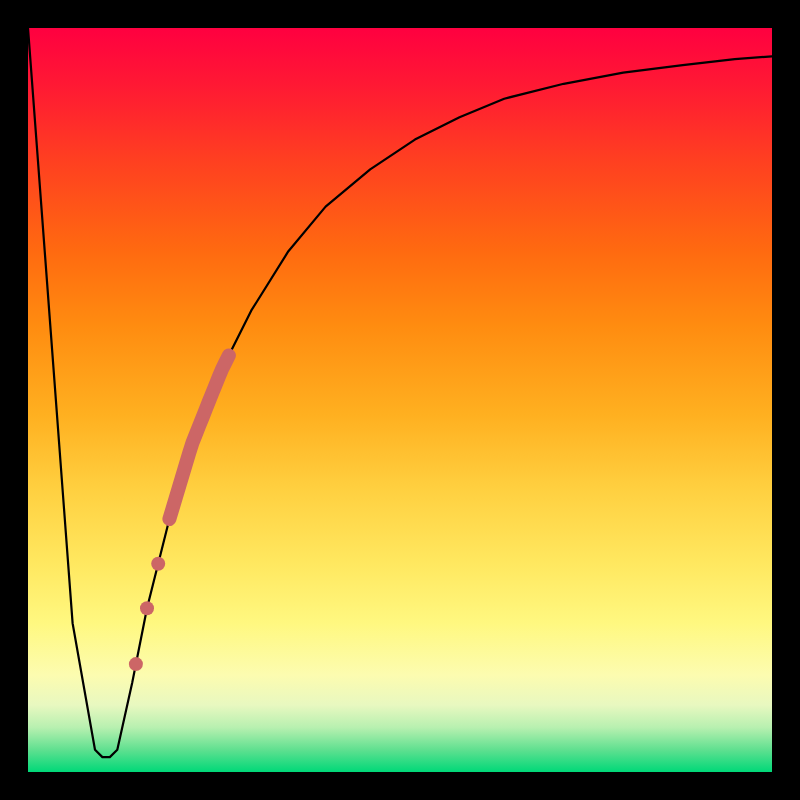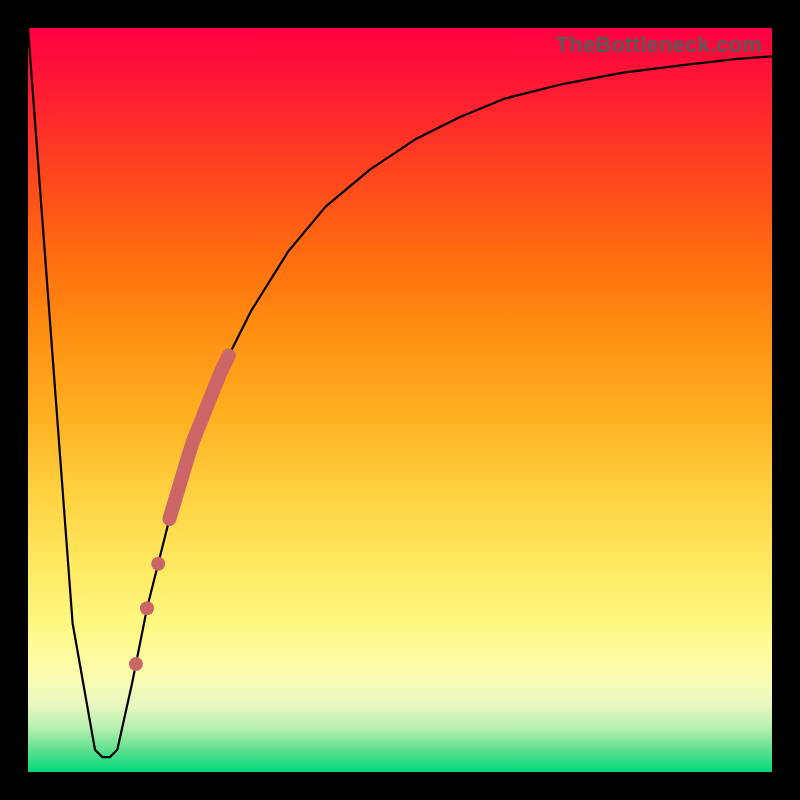--- a/index.html
+++ b/index.html
@@ -72,21 +72,20 @@
     stroke-width: 14;
     stroke-linecap: round;
     fill: none;
   }
 </style>
 </head>
 <body>
 
 <div class="frame">
   <div class="plot">
-    <div class="watermark">TheBottleneck.com</div>
     <svg class="curve" viewBox="0 0 744 744">
       <path id="main-curve" class="curve-path" d="M0.0 0.0 L22.3 297.6 L44.6 595.2 L67.0 721.7 L74.4 729.1 L81.8 729.1 L89.3 721.7 L104.2 654.7 L119.0 580.3 L141.4 491.0 L163.7 416.6 L193.4 342.2 L223.2 282.7 L260.4 223.2 L297.6 178.6 L342.2 141.4 L386.9 111.6 L431.5 89.3 L476.2 70.7 L535.7 55.8 L595.2 44.6 L654.7 37.2 L706.8 31.2 L744.0 28.3 "></path>
       <path id="highlight-band" class="band" d="M141.4 491.0 L144.7 480.0 L148.0 469.0 L151.3 458.0 L154.6 447.0 L157.9 435.9 L161.2 424.9 L164.5 414.6 L167.8 406.3 L171.1 398.0 L174.4 389.8 L177.7 381.5 L181.0 373.2 L184.3 365.0 L187.7 356.7 L191.0 348.4 L194.3 340.6 L197.6 334.0 L200.9 327.4 " stroke="#cc6666"></path>
       <g id="dots">
           <circle cx="130.2" cy="535.7" r="7" class="dot" fill="#cc6666"></circle>
           <circle cx="119.0" cy="580.3" r="7" class="dot" fill="#cc6666"></circle>
           <circle cx="107.9" cy="636.1" r="7" class="dot" fill="#cc6666"></circle>
         </g>
     </svg>
   </div>

